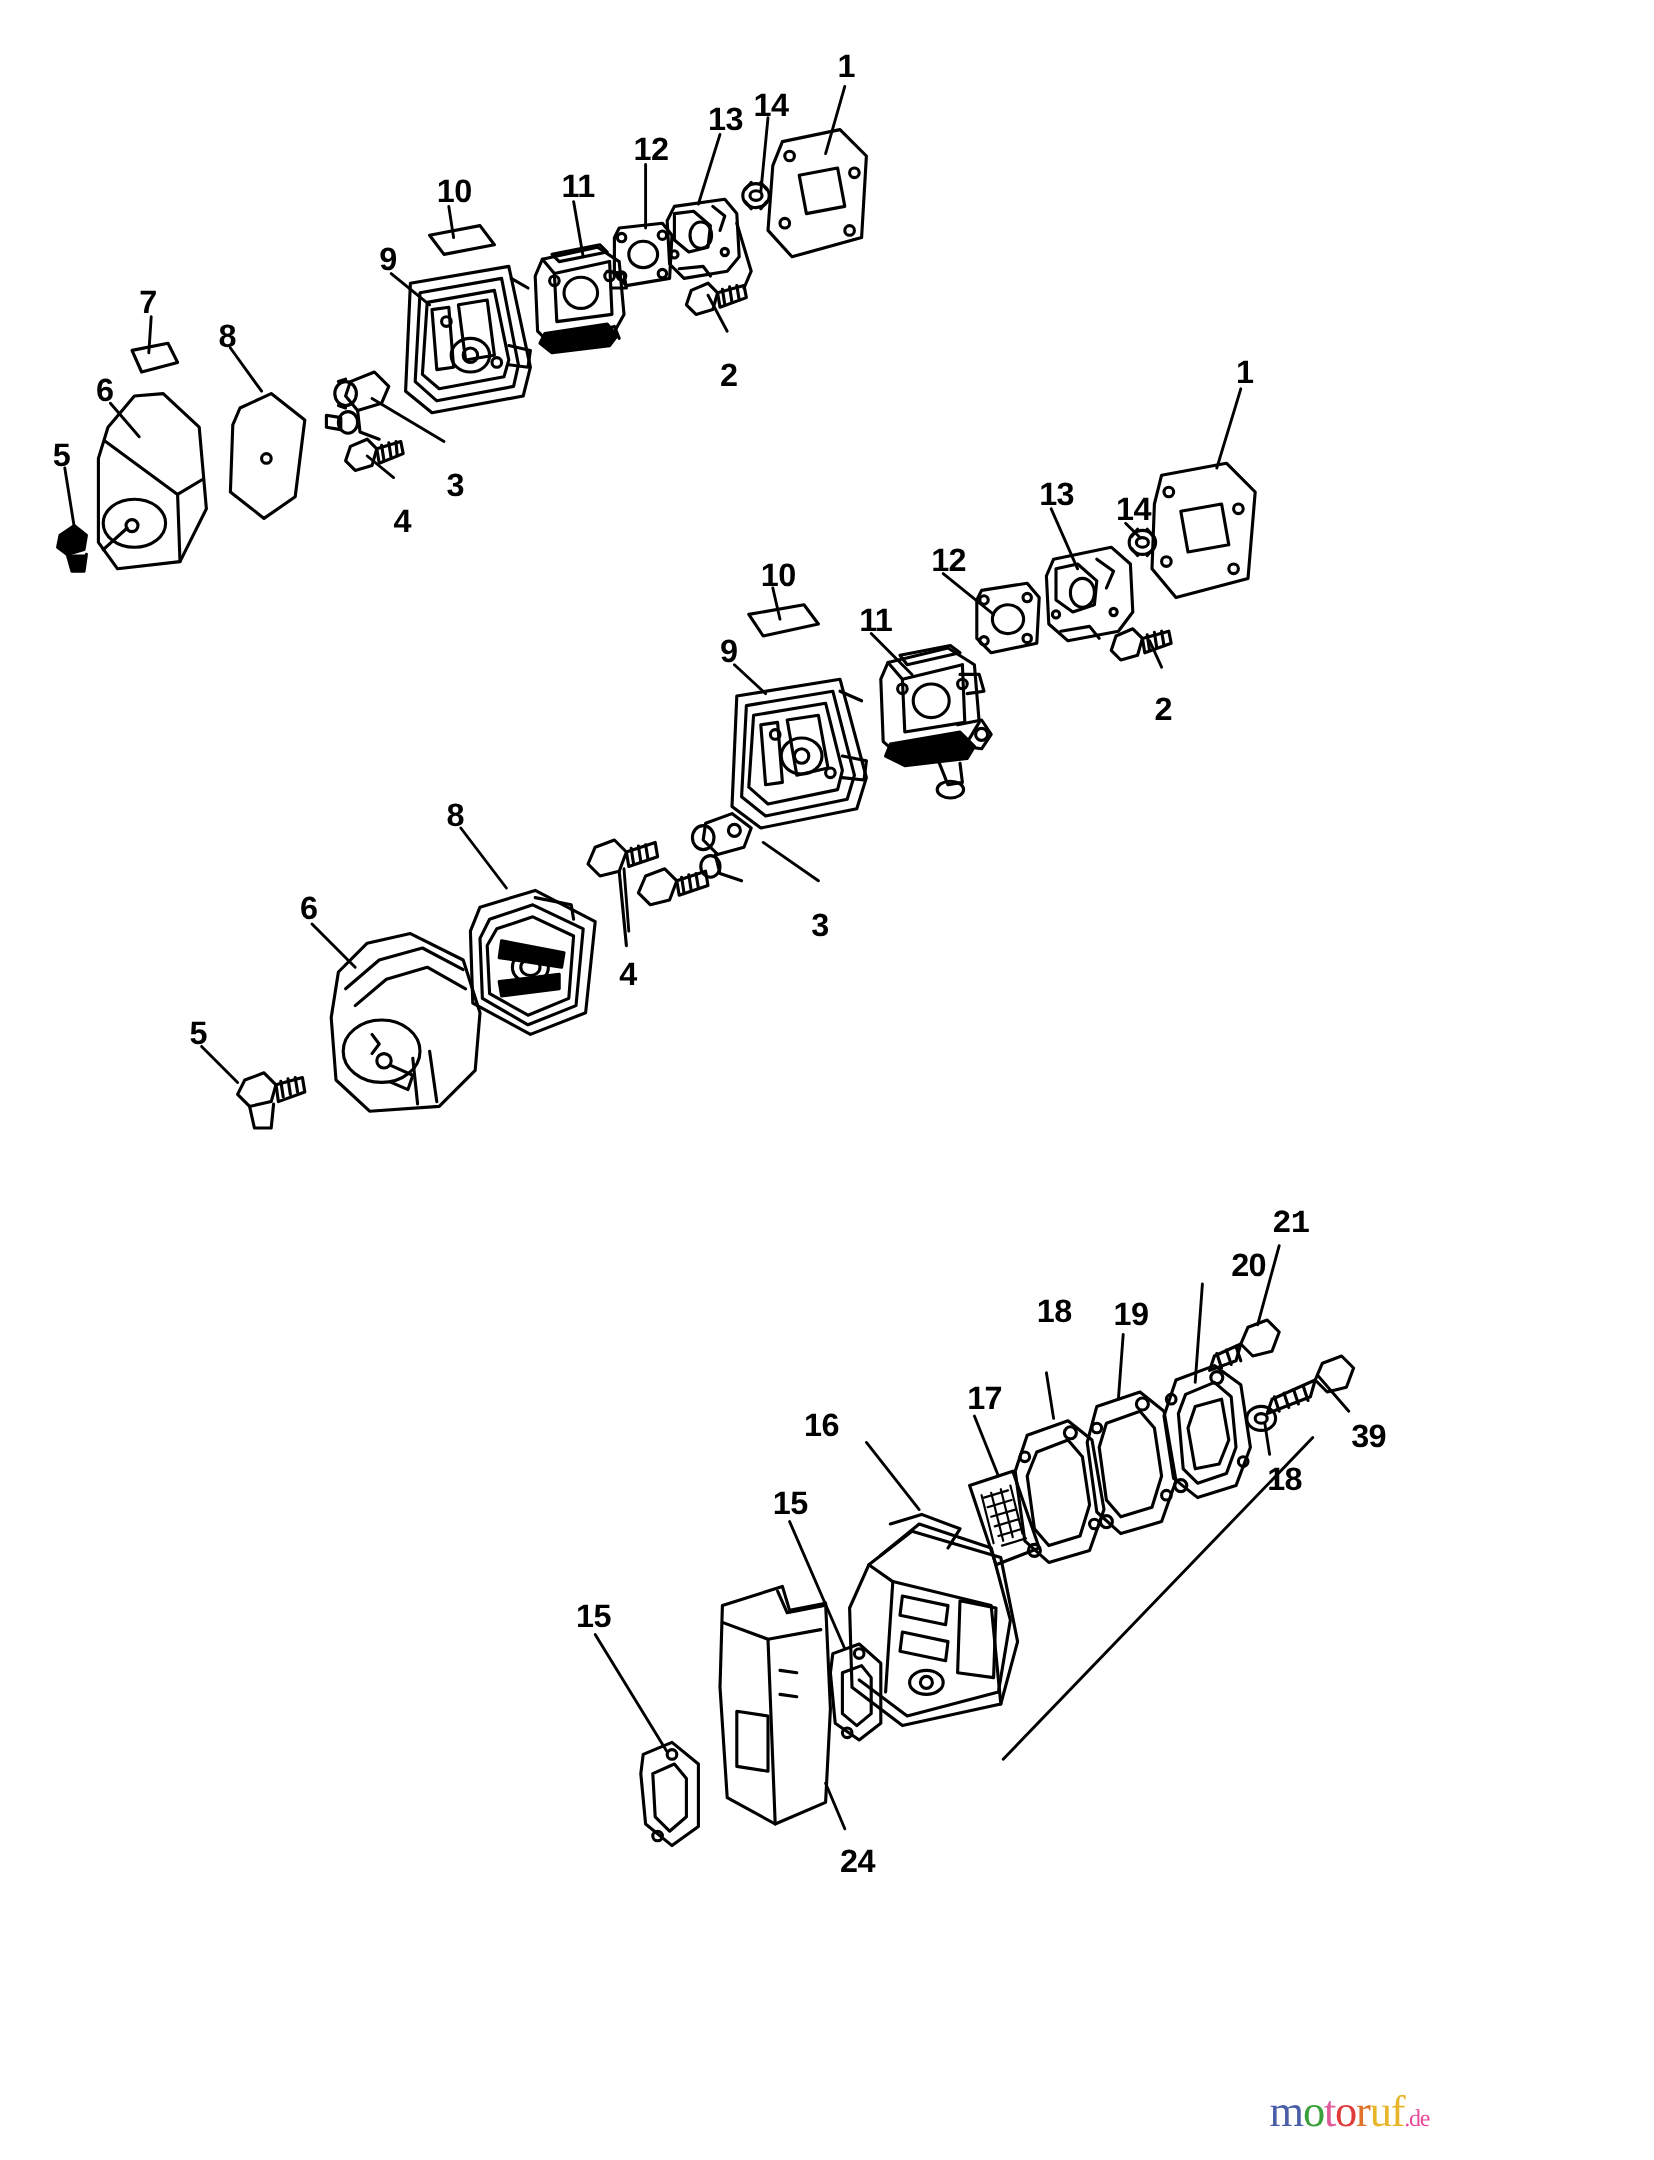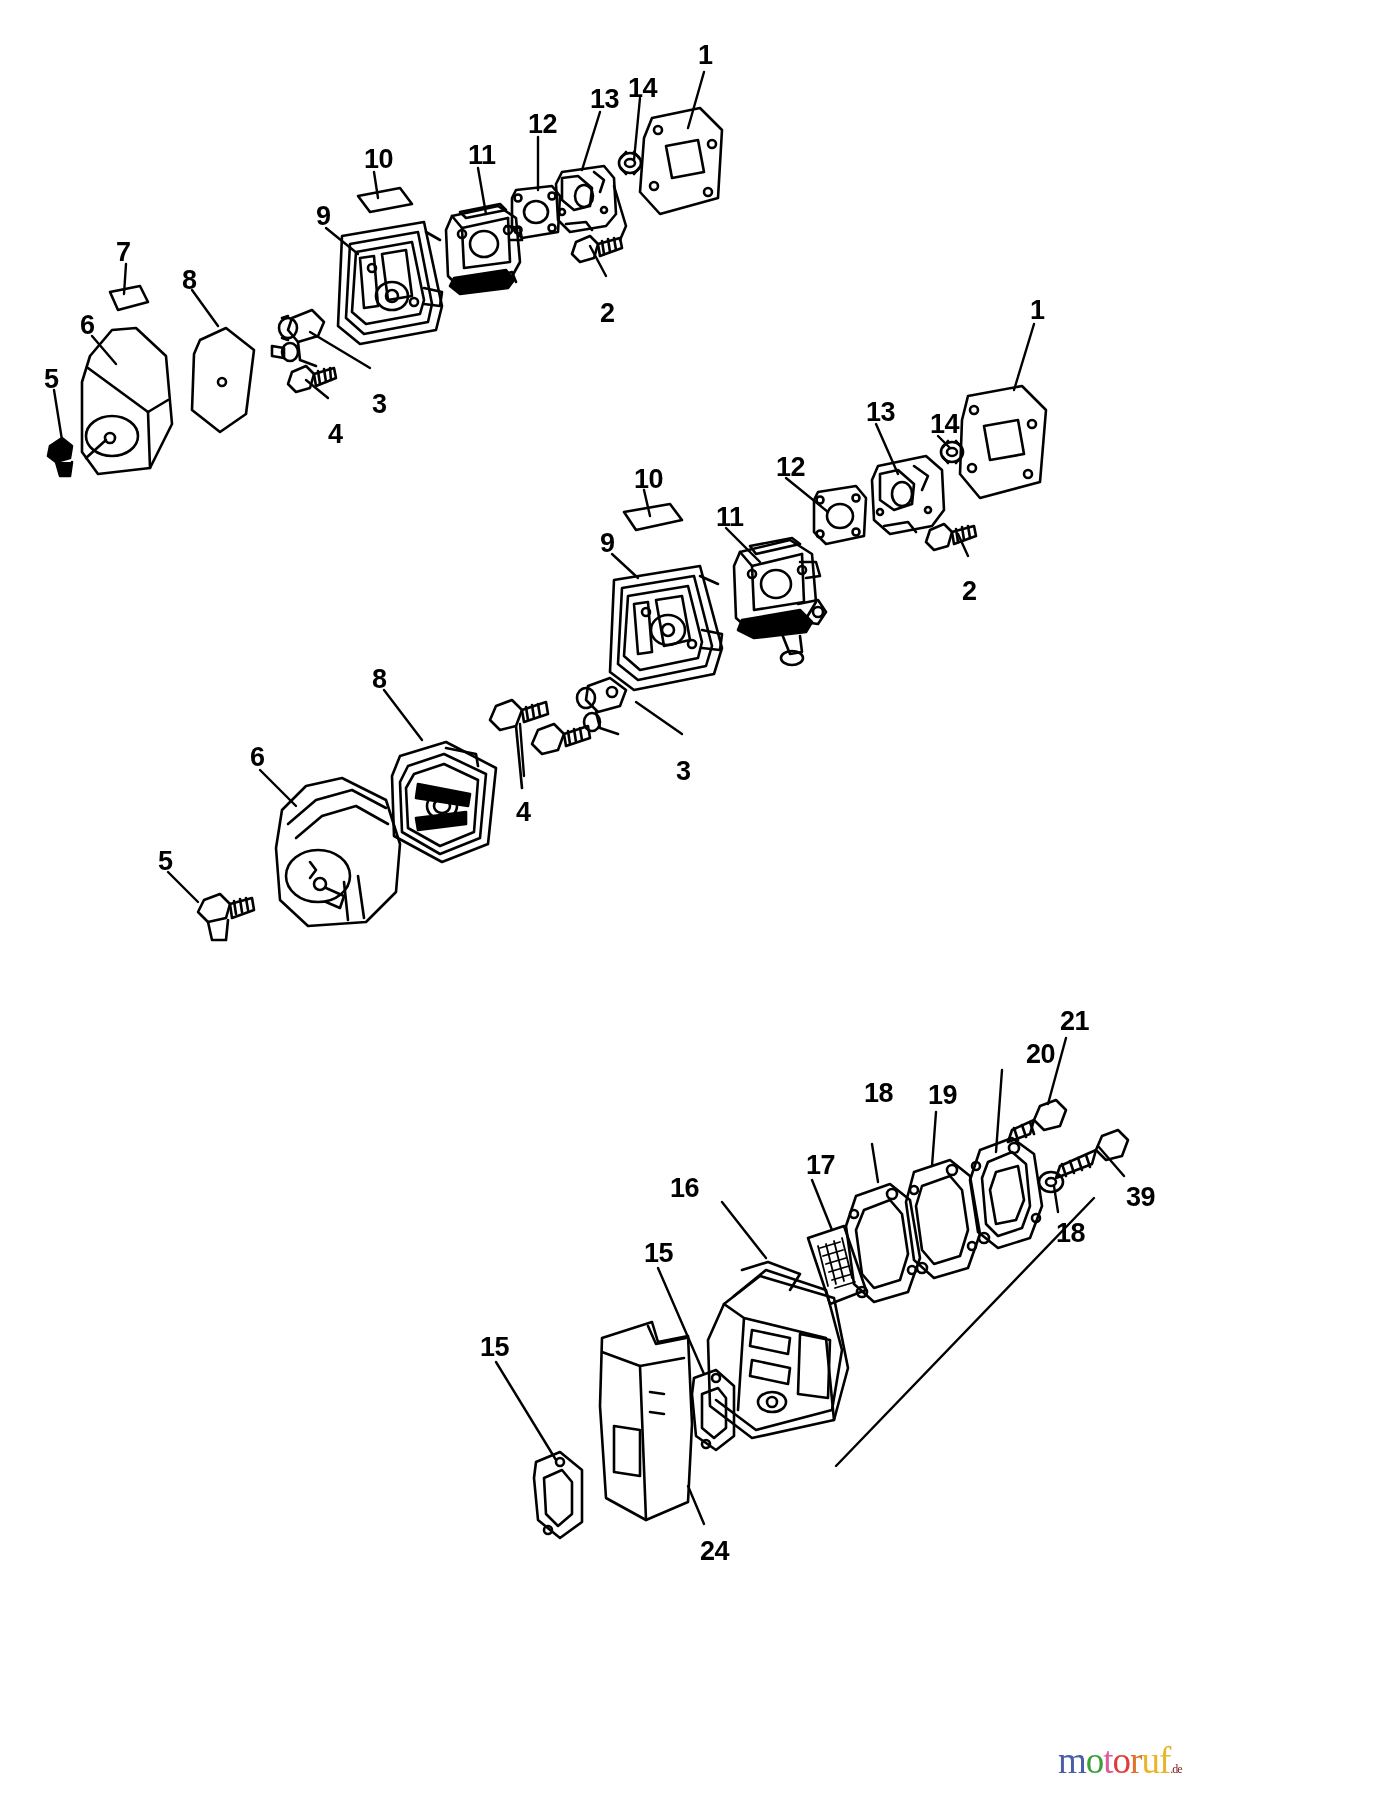--- a/index.html
+++ b/index.html
@@ -41,22 +41,22 @@
     position: absolute;
     left: 1058px;
     top: 1742px;
     font-family: "Liberation Serif", serif;
     font-size: 37px;
     line-height: 37px;
     letter-spacing: -1px;
     white-space: nowrap;
   }
   #watermark .wm-de {
-    font-size: 12px;
-    color: #7f1d1d;
+    font-size: 20px;
+    color: #ec4899;
   }
   .wm-m { color: #4a5fa8; }
   .wm-o1 { color: #3aa03a; }
   .wm-t { color: #e05a9a; }
   .wm-o2 { color: #e03a3a; }
   .wm-r { color: #e0722a; }
   .wm-u { color: #e8b52a; }
   .wm-f { color: #e8b52a; }
 </style>
 </head>
@@ -464,21 +464,21 @@
   <div class="callout" style="left:716px;  top:504px;">11</div>
   <div class="callout" style="left:634px;  top:466px;">10</div>
   <div class="callout" style="left:600px;  top:530px;">9</div>
   <div class="callout" style="left:962px;  top:578px;">2</div>
   <div class="callout" style="left:372px;  top:666px;">8</div>
   <div class="callout" style="left:676px;  top:758px;">3</div>
   <div class="callout" style="left:250px;  top:744px;">6</div>
   <div class="callout" style="left:516px;  top:799px;">4</div>
   <div class="callout" style="left:158px;  top:848px;">5</div>
 
-  <div class="callout" style="left:1060px; top:1008px;">21</div>
+  <div class="callout" style="left:1060px; top:1008px;font-family:Liberation Mono, monospace;">21</div>
   <div class="callout" style="left:994px;  top:1041px;margin-left:32px;">20</div>
   <div class="callout" style="left:928px;  top:1082px;text-align:center;">19</div>
   <div class="callout" style="left:864px;  top:1080px;">18</div>
   <div class="callout" style="left:1126px; top:1184px;">39</div>
   <div class="callout" style="left:1056px; top:1220px;">18</div>
   <div class="callout" style="left:806px;  top:1152px;">17</div>
   <div class="callout" style="left:670px;  top:1175px;">16</div>
   <div class="callout" style="left:644px;  top:1240px;">15</div>
   <div class="callout" style="left:480px;  top:1334px;">15</div>
   <div class="callout" style="left:700px;  top:1538px;">24</div>

